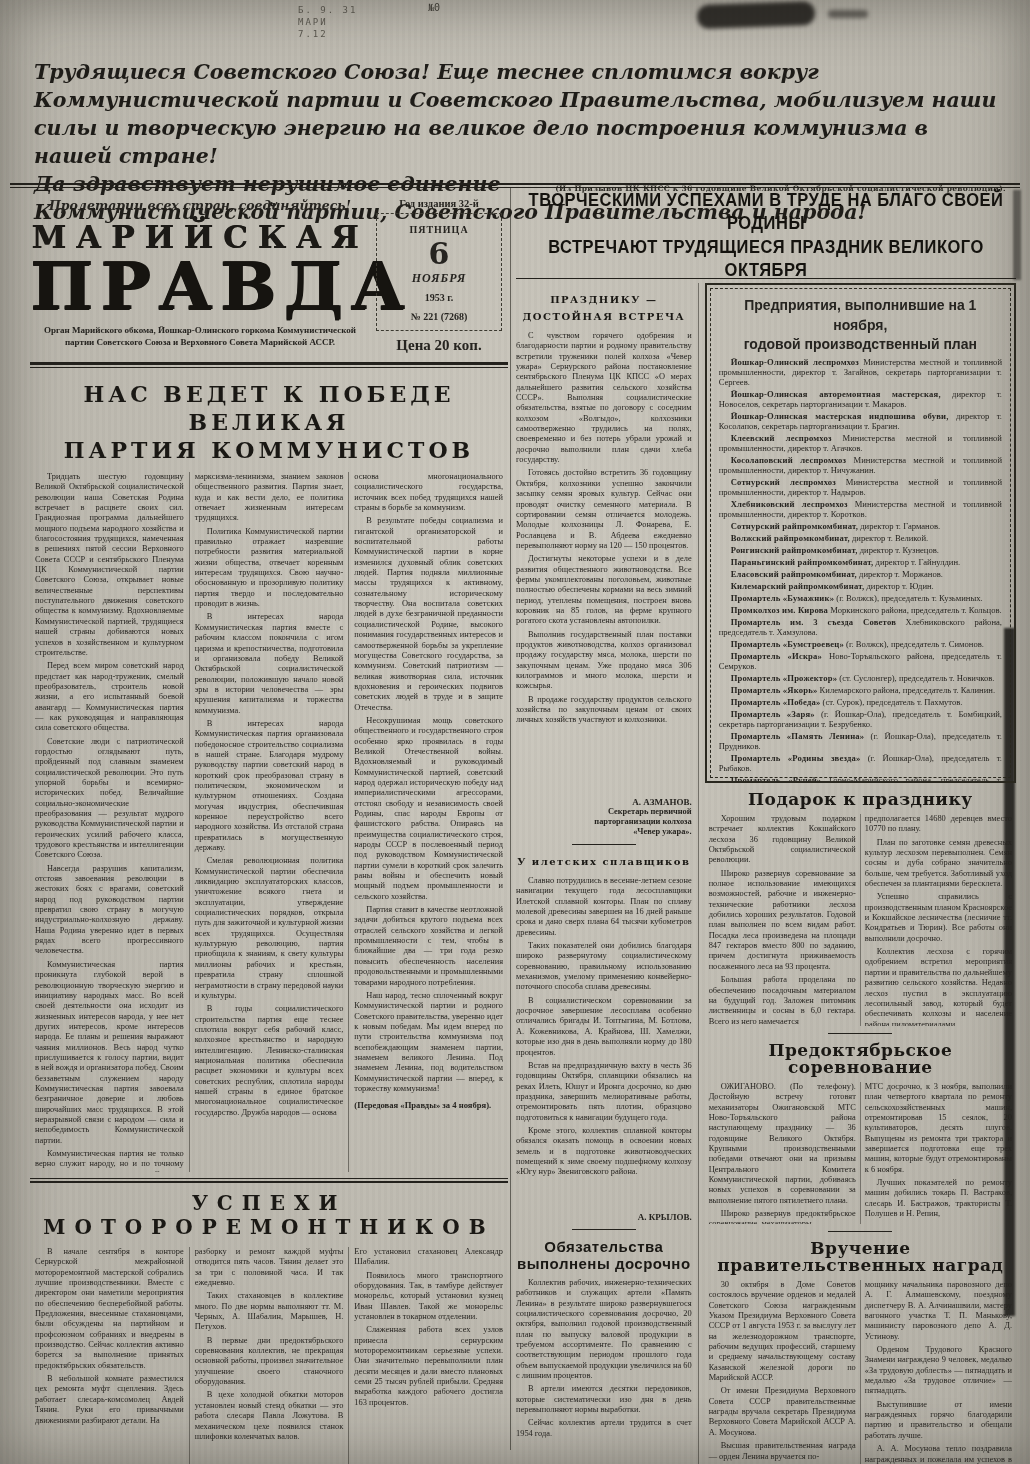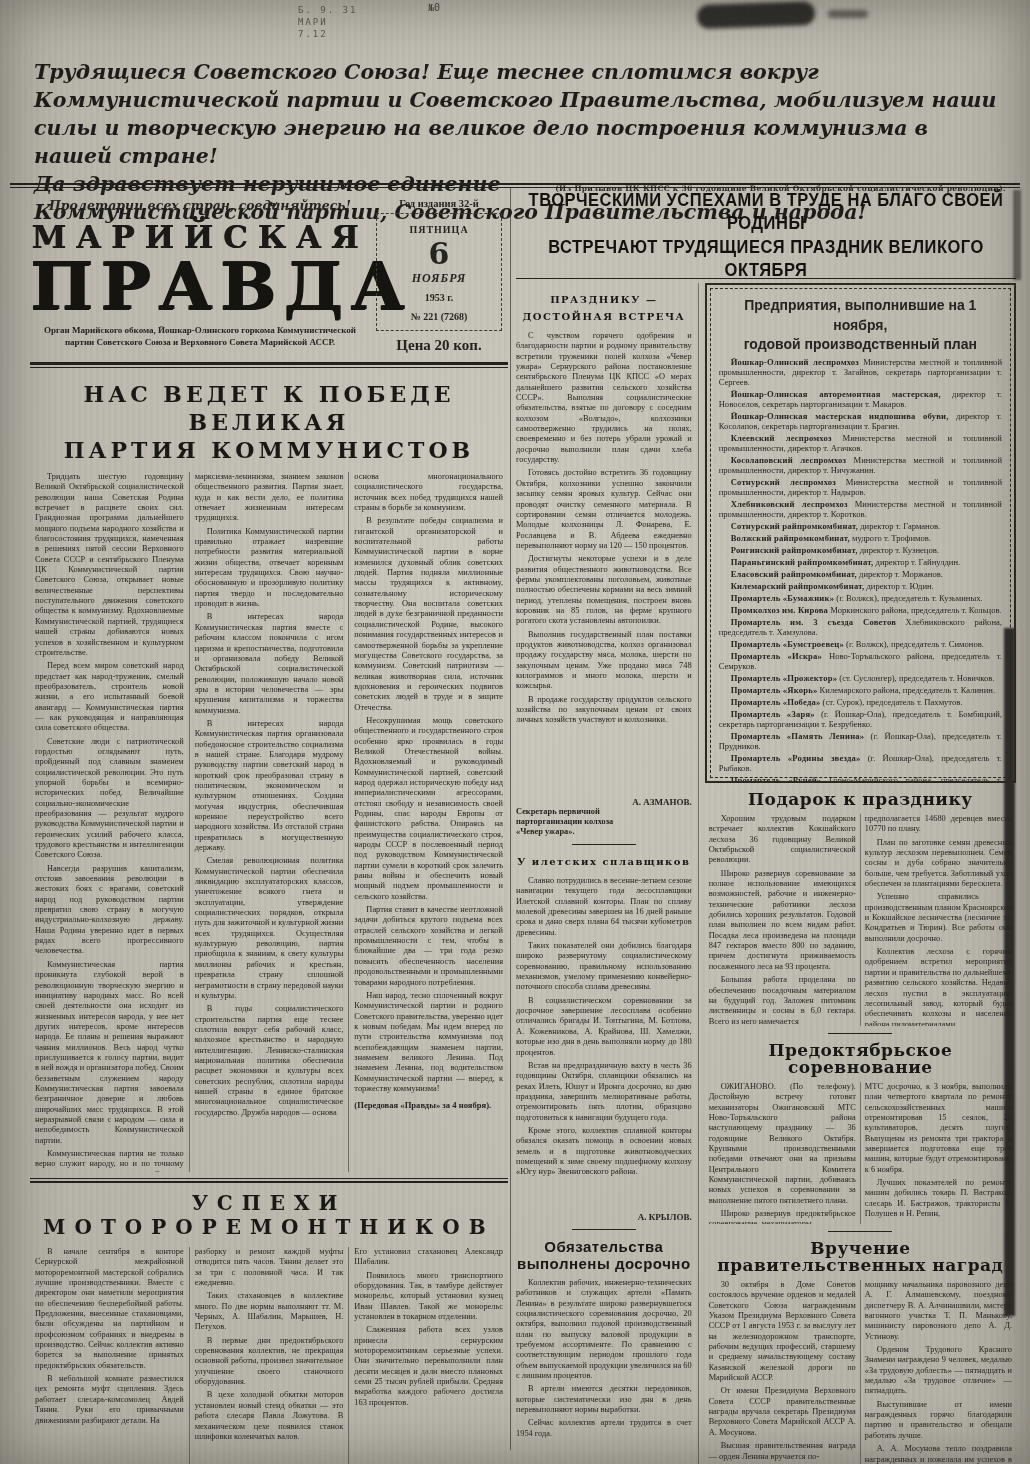--- a/index.html
+++ b/index.html
@@ -79,21 +79,21 @@
     transform-origin:top;}
   .rb-rule{border-top:1px solid #23211c;margin:6px 0 0 0;}
   .right-cols{display:flex;margin-top:4px;}
   .mid-col{width:176px;padding-right:6px;}
   .right-col{width:312px;padding-left:6px;border-left:1px solid rgba(38,36,30,.5);}
   .art-head{font-family:"DejaVu Serif", serif;font-weight:bold;text-align:center;
     font-size:10px;line-height:17px;letter-spacing:1.5px;margin:8px 0 6px 0;color:#1a1814;}
   .art-head.sans{font-family:"Liberation Sans", sans-serif;font-size:15px;letter-spacing:.5px;}
   .art-head.big{font-size:17px;letter-spacing:.5px;}
   .sig{font-size:9px;font-weight:bold;text-align:right;margin-top:4px;}
-  .sig-role{font-size:8.4px;font-weight:bold;text-align:left;line-height:10px;}
+  .sig-role{font-size:8.4px;font-weight:bold;text-align:right;line-height:10px;}
   .sep{width:64px;border-top:1.5px solid #23211c;margin:7px auto;}
   .art-body{overflow:hidden;}
   .h-holiday{height:462px;}
   .h-rafters{height:332px;}
   .h-oblig{height:250px;}
   
   .entbox{border:2px solid #2a281f;outline:1.5px dashed #2a281f;outline-offset:-6px;
     padding:10px 12px 8px 12px;height:478px;overflow:hidden;}
   .ent-title{font-family:"Liberation Sans", sans-serif;font-weight:bold;text-align:center;
     font-size:14px;line-height:18px;margin:0 0 8px 0;transform:scaleY(1.08);transform-origin:top;}
@@ -222,21 +222,21 @@
 
       <div class="mid-col">
         <div class="art-head">
           <div>ПРАЗДНИКУ —</div>
           <div>ДОСТОЙНАЯ ВСТРЕЧА</div>
         </div>
         <div class="body-text art-body h-holiday">
             <p>С чувством горячего одобрения и благодарности партии и родному правительству встретили труженики полей колхоза «Чевер ужара» Сернурского района постановление сентябрьского Пленума ЦК КПСС «О мерах дальнейшего развития сельского хозяйства СССР». Выполняя социалистические обязательства, взятые по договору с соседним колхозом «Волгыдо», колхозники самоотверженно трудились на полях, своевременно и без потерь убрали урожай и досрочно выполнили план сдачи хлеба государству.</p>
             <p>Готовясь достойно встретить 36 годовщину Октября, колхозники успешно закончили засыпку семян яровых культур. Сейчас они проводят очистку семенного материала. В сортировании семян отличается молодежь. Молодые колхозницы Л. Фонарева, Е. Рославцева и В. Абдеева ежедневно перевыполняют норму на 120 — 150 процентов.</p>
             <p>Достигнуты некоторые успехи и в деле развития общественного животноводства. Все фермы укомплектованы поголовьем, животные полностью обеспечены кормами на весь зимний период, утеплены помещения, построен вновь коровник на 85 голов, на ферме крупного рогатого скота установлены автопоилки.</p>
-            <p>Выполнив государственный план поставки продуктов животноводства, колхоз организовал продажу государству мяса, молока, шерсти по закупочным ценам. Уже продано мяса 748 килограммов и много молока, шерсти и кожсырья.</p>
+            <p>Выполнив государственный план поставки продуктов животноводства, колхоз организовал продажу государству мяса, молока, шерсти по закупочным ценам. Уже продано мяса 306 килограммов и много молока, шерсти и кожсырья.</p>
             <p>В продаже государству продуктов сельского хозяйства по закупочным ценам от своих личных хозяйств участвуют и колхозники.</p>
           </div>
         <div class="sig">А. АЗМАНОВ.</div>
         <div class="sig-role">
           <div>Секретарь первичной</div>
           <div>парторганизации колхоза</div>
           <div>«Чевер ужара».</div>
         </div>
         <div class="sep"></div>
 
@@ -271,21 +271,21 @@
           </div>
           <div>
               <p><b>Йошкар-Олинский леспромхоз</b> <span>Министерства местной и топливной промышленности, директор т. Загайнов, секретарь парторганизации т. Сергеев.</span></p>
               <p><b>Йошкар-Олинская авторемонтная мастерская,</b> <span>директор т. Новоселов, секретарь парторганизации т. Макаров.</span></p>
               <p><b>Йошкар-Олинская мастерская индпошива обуви,</b> <span>директор т. Косолапов, секретарь парторганизации т. Брагин.</span></p>
               <p><b>Клеевский леспромхоз</b> <span>Министерства местной и топливной промышленности, директор т. Агачков.</span></p>
               <p><b>Косолаповский леспромхоз</b> <span>Министерства местной и топливной промышленности, директор т. Ничужанин.</span></p>
               <p><b>Сотнурский леспромхоз</b> <span>Министерства местной и топливной промышленности, директор т. Надыров.</span></p>
               <p><b>Хлебниковский леспромхоз</b> <span>Министерства местной и топливной промышленности, директор т. Коротков.</span></p>
               <p><b>Сотнурский райпромкомбинат,</b> <span>директор т. Гарманов.</span></p>
-              <p><b>Волжский райпромкомбинат,</b> <span>мудрого т. Трофимов.</span></p>
+              <p><b>Волжский райпромкомбинат,</b> <span>директор т. Великой.</span></p>
               <p><b>Ронгинский райпромкомбинат,</b> <span>директор т. Кузнецов.</span></p>
               <p><b>Параньгинский райпромкомбинат,</b> <span>директор т. Гайнулдин.</span></p>
               <p><b>Еласовский райпромкомбинат,</b> <span>директор т. Моржанов.</span></p>
               <p><b>Килемарский райпромкомбинат,</b> <span>директор т. Юдин.</span></p>
               <p><b>Промартель «Бумажник»</b> <span>(г. Волжск), председатель т. Кузьминых.</span></p>
               <p><b>Промколхоз им. Кирова</b> <span>Моркинского района, председатель т. Кольцов.</span></p>
               <p><b>Промартель им. 3 съезда Советов</b> <span>Хлебниковского района, председатель т. Хамзулова.</span></p>
               <p><b>Промартель «Бумстроевец»</b> <span>(г. Волжск), председатель т. Симонов.</span></p>
               <p><b>Промартель «Искра»</b> <span>Ново-Торъяльского района, председатель т. Семруков.</span></p>
               <p><b>Промартель «Прожектор»</b> <span>(ст. Суслонгер), председатель т. Новичков.</span></p>

